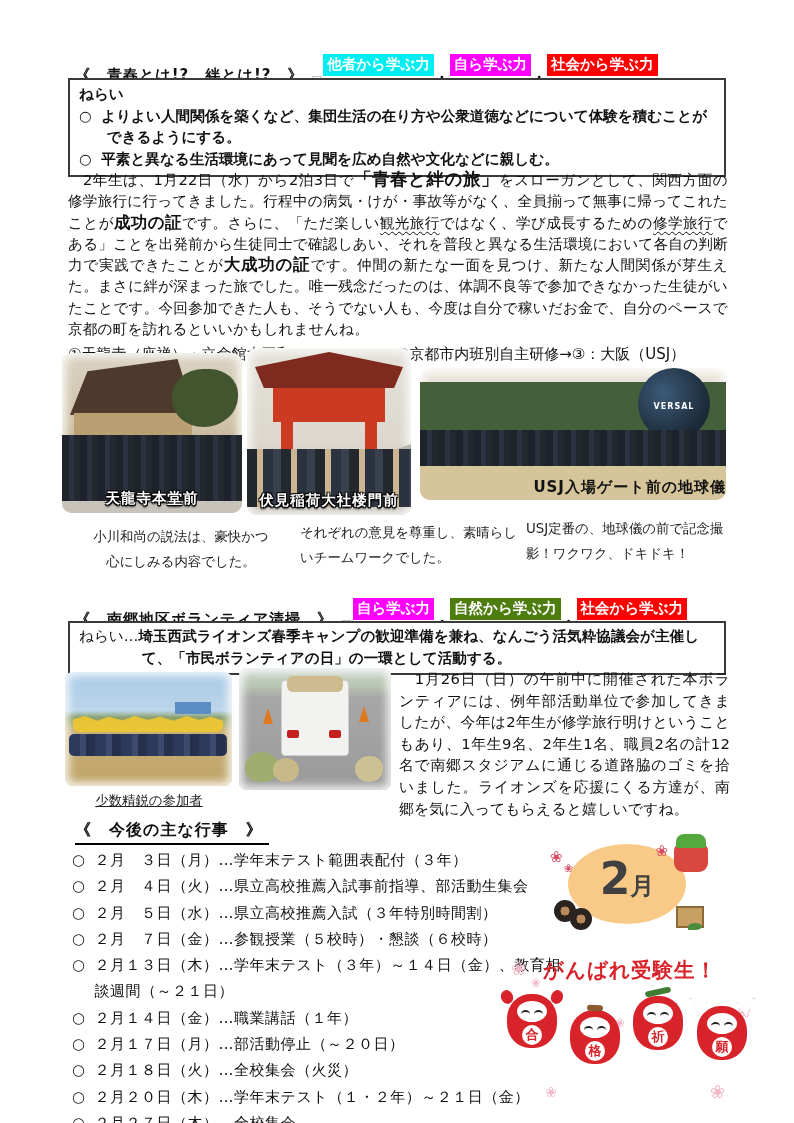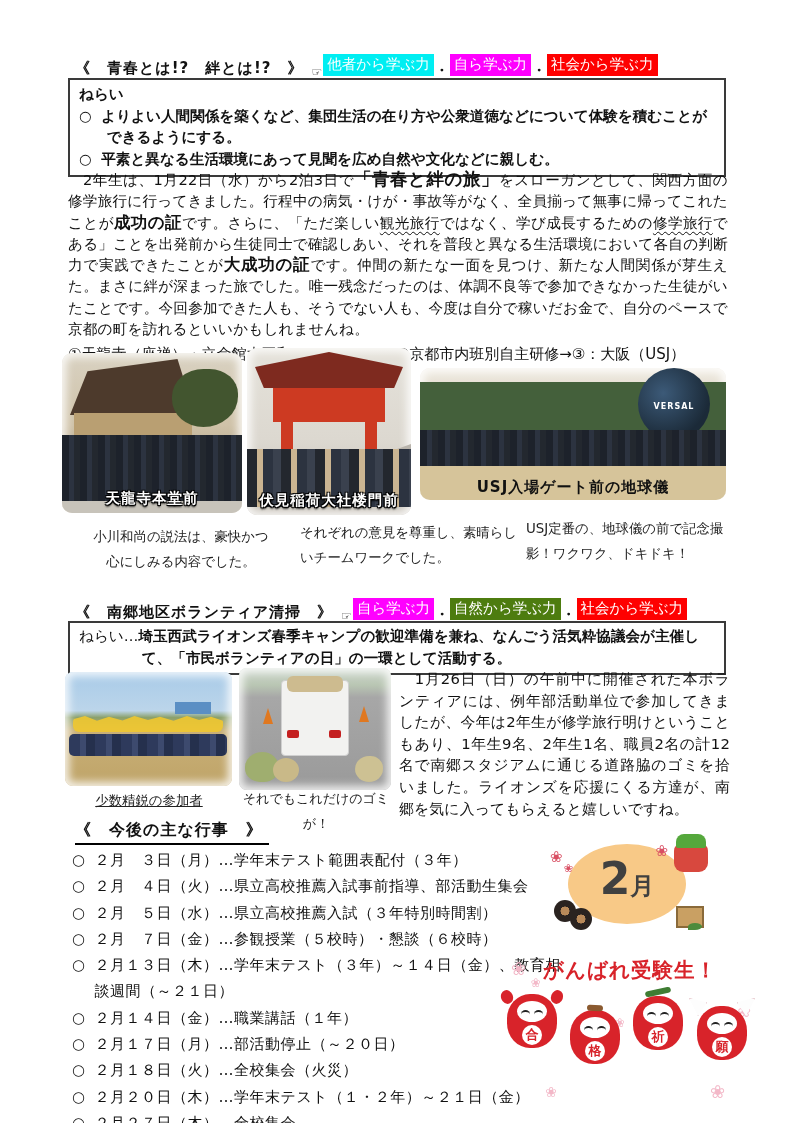--- a/index.html
+++ b/index.html
@@ -4,21 +4,21 @@
 <style>
   html,body{margin:0;padding:0;background:#888;}
   .page{position:relative;width:794px;height:1123px;background:#ffffff;margin:0 auto;
         font-family:"DejaVu Sans","Liberation Sans",sans-serif;color:#111;overflow:hidden;}
 
   
   .sec-head{position:absolute;display:flex;align-items:flex-end;white-space:nowrap;}
   .sec-title{font-weight:bold;font-size:15px;letter-spacing:1px;border-bottom:2.5px solid #000;
              padding:0 6px 2px 0;}
   .pointer{font-size:12px;margin:0 1px 3px 2px;}
-  .tag{color:#fff;font-weight:normal;font-size:14.5px;padding:1px 4px 2px;margin-bottom:6px;}
+  .tag{color:#fff;font-weight:bold;font-size:14.5px;padding:1px 4px 2px;margin-bottom:13px;}
   .tag-cyan{background:#00eef2;}
   .tag-magenta{background:#ff00ff;}
   .tag-red{background:#fe0000;}
   .tag-green{background:#4d7c0f;}
   .tag-sep{font-weight:bold;font-size:14px;margin:0 1px 2px;}
 
   
   .aim-box{position:absolute;left:68px;width:658px;box-sizing:border-box;border:2px solid #3a3a3a;
            background:#fff;padding:3px 9px 6px;font-weight:bold;font-size:14.6px;line-height:21.5px;}
   .aim-item{padding-left:1.9em;text-indent:-1.9em;}
@@ -131,21 +131,21 @@
     <div class="ovl">伏見稲荷大社楼門前</div>
   </div>
 
   <div class="photo" style="left:420px;top:368px;width:306px;height:132px;background:linear-gradient(180deg,#eee9df 0%,#e3ddcf 22%);">
     <div class="shape" style="left:0;top:14px;width:100%;height:52px;background:#44603b;"></div>
     <div class="shape" style="right:16px;top:0px;width:72px;height:72px;border-radius:50%;background:radial-gradient(circle at 35% 35%,#3c5a78 0%,#1b2a38 70%);text-align:center;">
       <span style="color:#fff;font-size:8px;font-weight:bold;letter-spacing:1px;position:relative;top:26px;">VERSAL</span>
     </div>
     <div class="crowd" style="top:62px;height:36px;"></div>
     <div class="shape" style="left:0;bottom:0;width:100%;height:34px;background:#d6c49a;"></div>
-    <div class="ovl ovl-dark" style="bottom:3px;">USJ入場ゲート前の地球儀</div>
+    <div class="ovl ovl-dark" style="bottom:3px;text-align:right;">USJ入場ゲート前の地球儀</div>
   </div>
 
   <div class="pnote" style="left:92px;top:524px;width:178px;">小川和尚の説法は、豪快かつ心にしみる内容でした。</div>
   <div class="pnote" style="left:300px;top:520px;width:222px;text-align:left;">それぞれの意見を尊重し、素晴らしいチームワークでした。</div>
   <div class="pnote" style="left:526px;top:516px;width:206px;text-align:left;">USJ定番の、地球儀の前で記念撮影！ワクワク、ドキドキ！</div>
 
   <div class="sec-head" style="left:75px;top:598px;">
     <span class="sec-title">《　南郷地区ボランティア清掃　》</span>
     <span class="pointer">☞</span>
     <span class="tag tag-magenta">自ら学ぶ力</span>
@@ -170,21 +170,20 @@
     <div class="shape" style="left:48px;top:62px;width:12px;height:8px;background:#c42020;border-radius:2px;"></div>
     <div class="shape" style="left:90px;top:62px;width:12px;height:8px;background:#c42020;border-radius:2px;"></div>
     <div class="shape" style="left:48px;top:8px;width:56px;height:16px;background:#cdbb8f;border-radius:6px;"></div>
     <div class="shape" style="left:6px;top:84px;width:34px;height:30px;background:#9fae6f;border-radius:50% 50% 45% 45%;"></div>
     <div class="shape" style="left:34px;top:90px;width:26px;height:24px;background:#c9b988;border-radius:50%;"></div>
     <div class="shape" style="left:116px;top:88px;width:28px;height:26px;background:#cdc193;border-radius:50% 45% 50% 50%;"></div>
     <div class="shape" style="left:24px;top:40px;width:10px;height:16px;background:#e07820;clip-path:polygon(50% 0,100% 100%,0 100%);"></div>
     <div class="shape" style="left:120px;top:38px;width:10px;height:16px;background:#e07820;clip-path:polygon(50% 0,100% 100%,0 100%);"></div>
   </div>
   <div class="pnote" style="left:68px;top:788px;width:162px;text-decoration:underline;">少数精鋭の参加者</div>
-  <div class="pnote" style="left:232px;top:786px;width:168px;font-size:13px;">それでもこれだけのゴミが！</div>
 
   <div class="para" style="left:399px;top:668px;width:331px;font-size:14.8px;line-height:21.6px;">　1月26日（日）の午前中に開催された本ボランティアには、例年部活動単位で参加してきましたが、今年は2年生が修学旅行明けということもあり、1年生9名、2年生1名、職員2名の計12名で南郷スタジアムに通じる道路脇のゴミを拾いました。ライオンズを応援にくる方達が、南郷を気に入ってもらえると嬉しいですね。</div>
 
   <div class="sec-head" style="left:75px;top:820px;">
     <span class="sec-title" style="font-size:16px;">《　今後の主な行事　》</span>
   </div>
   <div class="events" style="top:847px;">
     <div class="event-row">
         <span class="event-bullet">○</span>
         <span>２月　３日（月）…学年末テスト範囲表配付（３年）</span>

